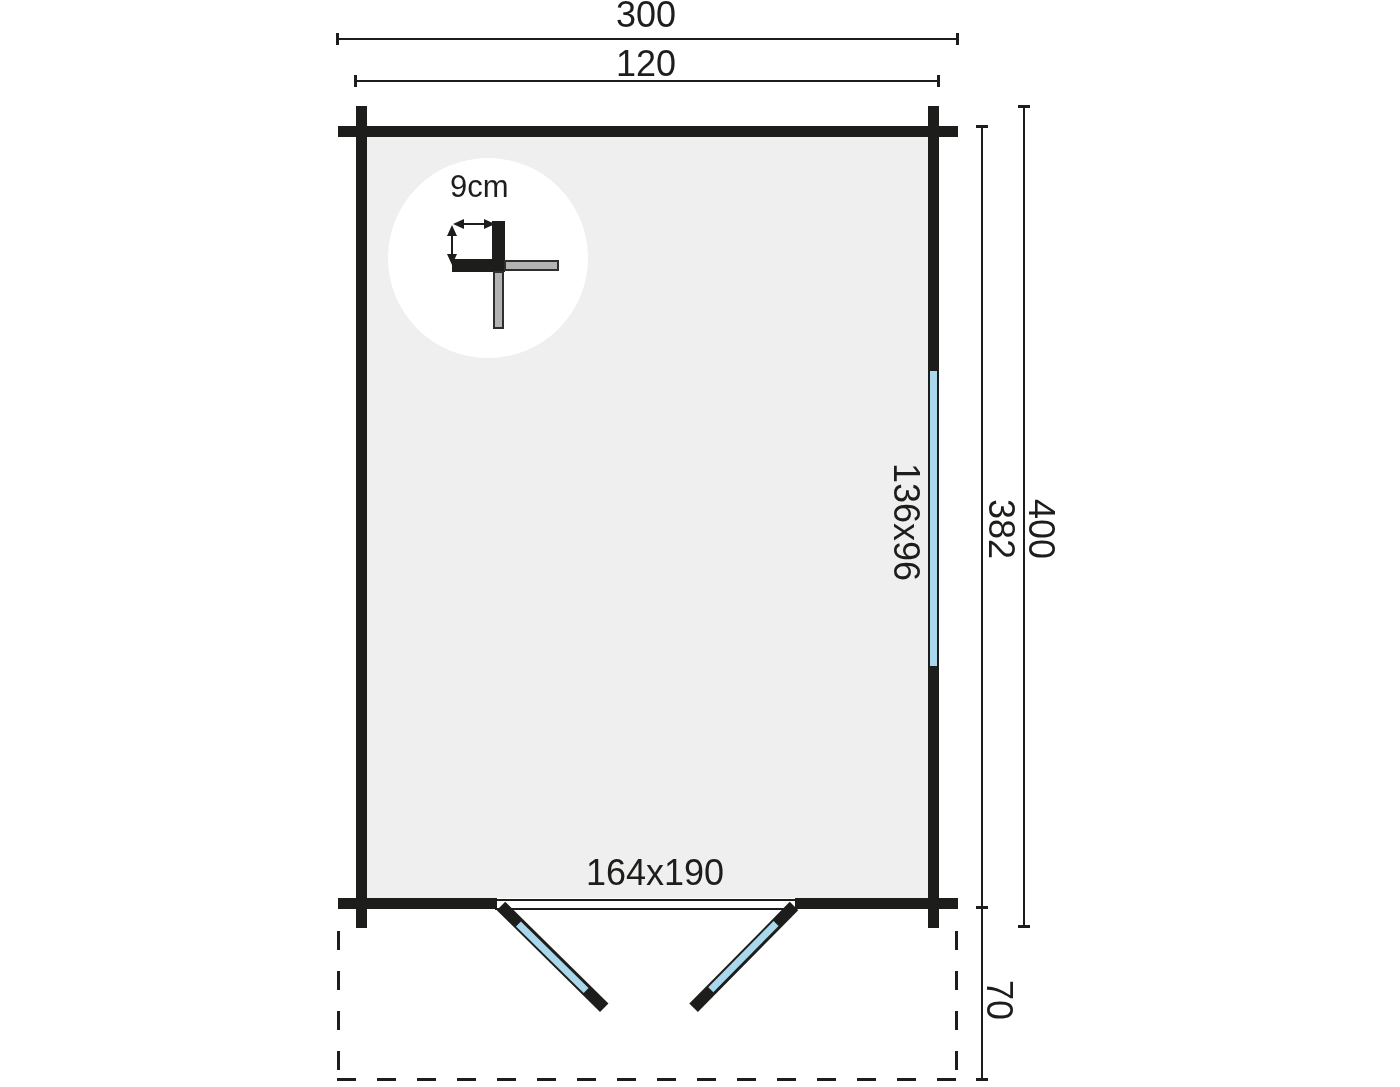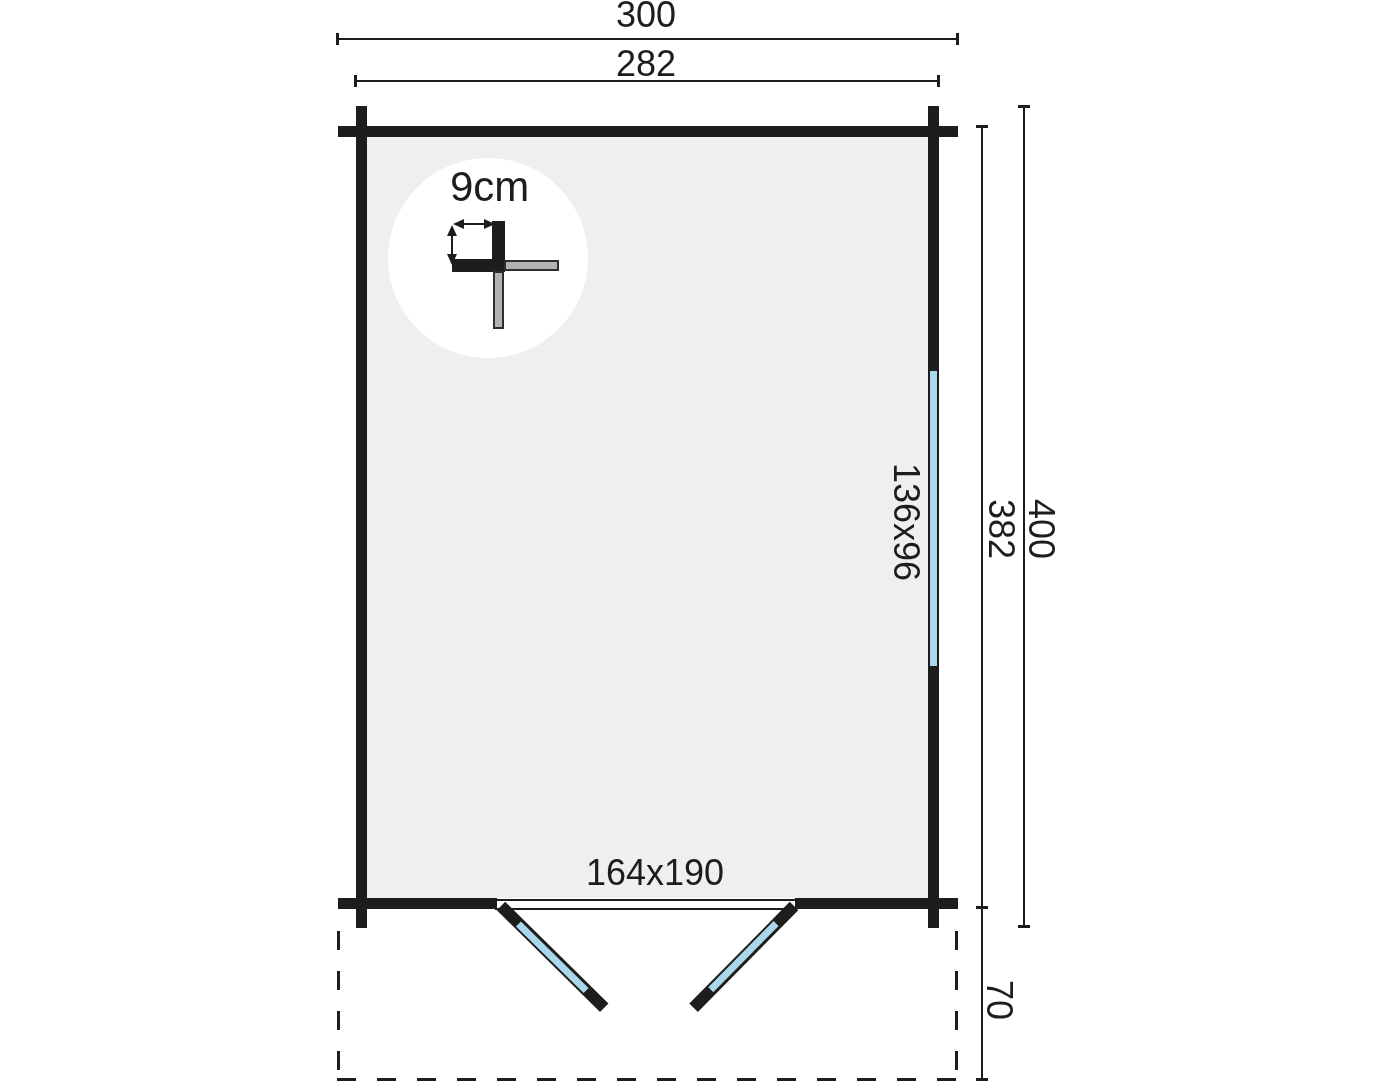--- a/index.html
+++ b/index.html
@@ -19,21 +19,21 @@
   .dimline-h{background:#1d1d1b;height:2px;}
   .dimline-v{background:#1d1d1b;width:2px;}
   .tick-v{background:#1d1d1b;width:3px;height:12px;}
   .tick-h{background:#1d1d1b;width:12px;height:3px;}
   .dimtext{
     font-size:36px;line-height:36px;font-weight:400;
     white-space:nowrap;color:#1d1d1b;
   }
   .center-x{transform:translateX(-50%);}
   .rot90{transform:translate(-50%,-50%) rotate(90deg);transform-origin:center;}
-  .small-label{font-size:42px;line-height:31px;}
+  .small-label{font-size:31px;line-height:31px;}
   
   .glazing{
     background:#a9d7ec;border:2px solid #1d1d1b;box-sizing:border-box;
   }
   .door-frame{
     background:#ffffff;border:2px solid #1d1d1b;box-sizing:border-box;
   }
   .door-leaf{
     background:#1d1d1b;height:12px;
     transform-origin:0 50%;
@@ -107,21 +107,21 @@
 
   <div class="abs dash-v" style="left:337px;top:931px;height:152px;"></div>
   <div class="abs dash-v" style="left:955px;top:931px;height:152px;"></div>
   <div class="abs dash-h" style="left:337px;top:1078px;width:621px;"></div>
 
   <div class="abs dimtext center-x" style="left:646px;top:-3px;">300</div>
   <div class="abs dimline-h" style="left:338px;top:38px;width:620px;"></div>
   <div class="abs tick-v" style="left:336px;top:33px;"></div>
   <div class="abs tick-v" style="left:956px;top:33px;"></div>
 
-  <div class="abs dimtext center-x" style="left:646px;top:46px;">282</div>
+  <div class="abs dimtext center-x" style="left:646px;top:46px;">120</div>
   <div class="abs dimline-h" style="left:356px;top:80px;width:583px;"></div>
   <div class="abs tick-v" style="left:354px;top:75px;"></div>
   <div class="abs tick-v" style="left:937px;top:75px;"></div>
 
   <div class="abs dimline-v" style="left:981px;top:126px;height:783px;"></div>
   <div class="abs tick-h" style="left:976px;top:125px;"></div>
   <div class="abs tick-h" style="left:976px;top:906px;"></div>
   <div class="abs dimtext rot90" style="left:1001px;top:529px;">382</div>
 
   <div class="abs dimline-v" style="left:1023px;top:106px;height:822px;"></div>

